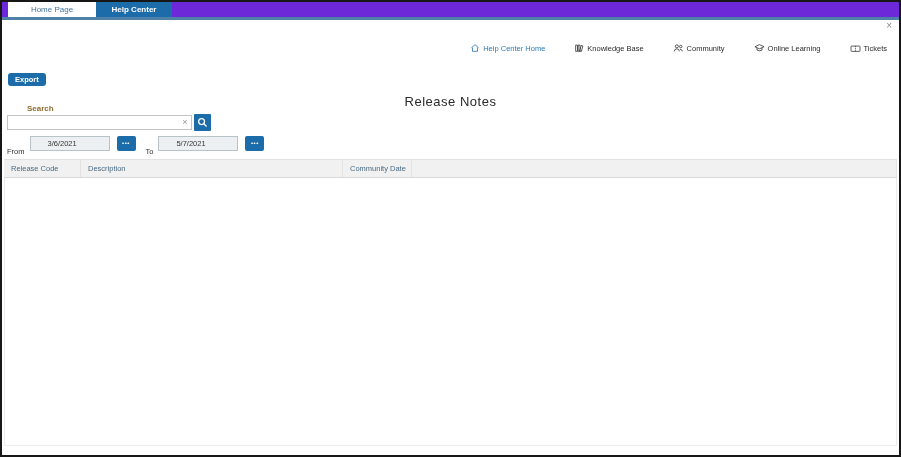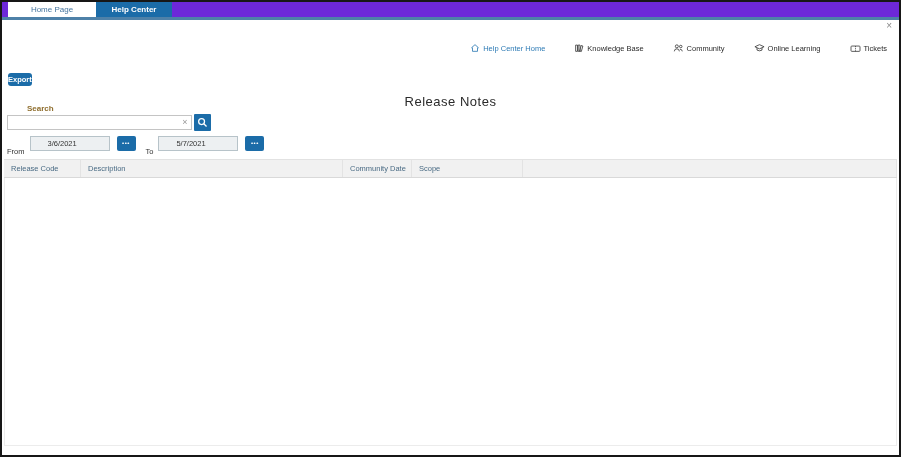--- a/index.html
+++ b/index.html
@@ -14,21 +14,21 @@
   .tab-active{left:94px;width:76px;background:#1b6ca8;color:#fff;font-weight:bold;}
   
   .close-btn{position:absolute;top:19px;right:7px;font-size:10px;line-height:10px;color:#8a8a8a;cursor:pointer;}
   
   .nav{position:absolute;top:41px;right:12px;display:flex;align-items:center;gap:29px;font-size:7.5px;color:#2b2b2b;}
   .nav-item{display:flex;align-items:center;gap:3px;cursor:pointer;white-space:nowrap;}
   .nav-item.active{color:#2e7bb5;}
   .nav-item svg{display:block;flex:0 0 auto;}
   
   .export-btn{position:absolute;left:6px;top:71px;height:13px;line-height:13px;background:#1b6ca8;color:#fff;
-    border:none;border-radius:3px;font-size:7.5px;font-weight:bold;padding:0 0;font-family:inherit;cursor:pointer;}
+    border:none;border-radius:3px;font-size:7.5px;font-weight:bold;padding:0 7px;font-family:inherit;cursor:pointer;}
   
   .page-title{position:absolute;top:84px;left:0;right:0;text-align:center;font-size:13px;color:#2a2a2a;
     letter-spacing:.5px;font-weight:500;margin:8px;}
   
   .search-label{position:absolute;left:5px;top:102px;font-size:8px;font-weight:bold;color:#8f6e2e;padding-left:20px;}
   .search-box{position:absolute;left:5px;top:113px;width:185px;height:15px;border:1px solid #c4c4c4;background:#fff;
     display:flex;align-items:center;box-sizing:border-box;}
   .search-input{flex:1;min-width:0;border:none;outline:none;font-size:8px;padding:0 3px;height:100%;
     font-family:inherit;background:transparent;color:#333;}
   .search-clear{width:12px;text-align:center;font-size:9px;line-height:13px;color:#999;cursor:pointer;}
@@ -130,18 +130,17 @@
     <button class="picker-btn">•••</button>
     <span class="date-label to-label">To</span>
     <input class="date-input" type="text" value="5/7/2021" style="">
     <button class="picker-btn">•••</button>
   </div>
 
   <div class="grid-header">
     <div class="col col-release">Release Code</div>
     <div class="col col-desc">Description</div>
     <div class="col col-date">Community Date</div>
-    <div class="col col-scope">Scope</div>
     <div class="col col-fill"></div>
   </div>
   <div class="grid-body"></div>
 
 </div>
 
 </body></html>

